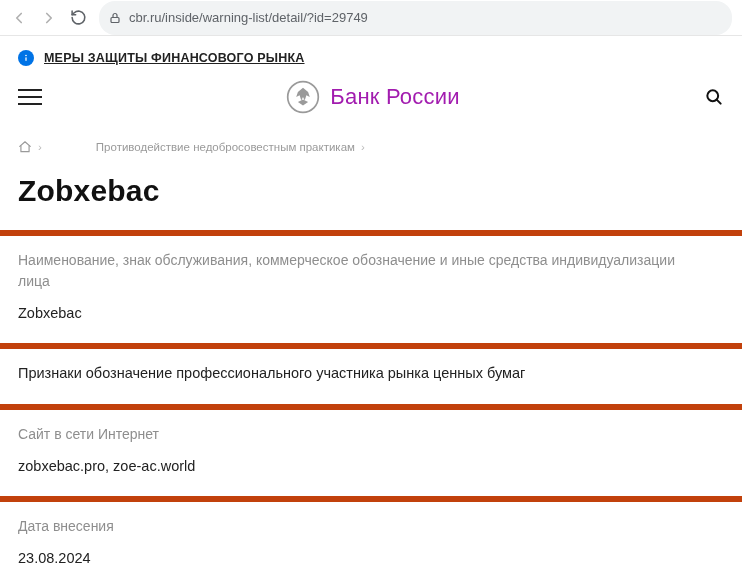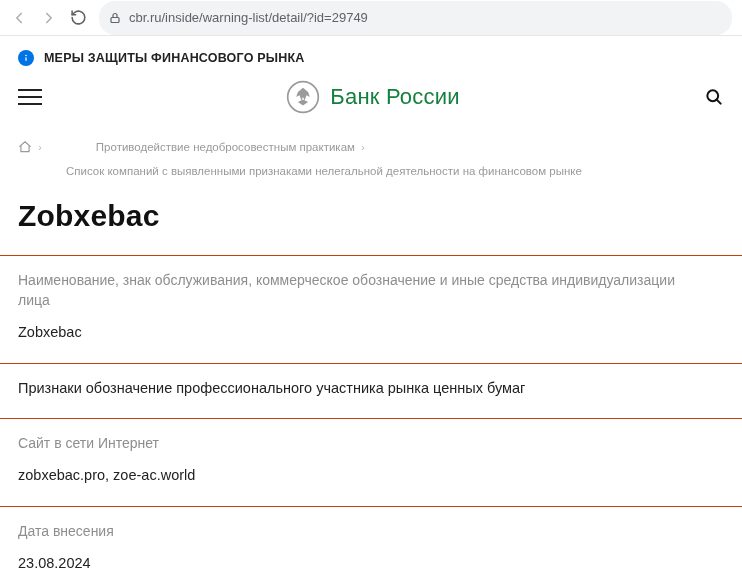--- a/index.html
+++ b/index.html
@@ -7,37 +7,37 @@
 
   .browser-bar { height: 36px; background: #fff; border-bottom: 1px solid #e6e6e6; display: flex; align-items: center; padding: 0 10px; gap: 12px; }
   .nav-arrow { color: #b0b0b0; display:flex; align-items:center; cursor:default; }
   .reload { color: #5f6368; display:flex; align-items:center; cursor:pointer; }
   .url-field { flex: 1; display:flex; align-items:center; background: #f1f3f4; border-radius: 16px; height: 28px; padding: 17px 10px; gap:8px; color:#5f6368; font-size:13px; }
   .lock-ic { display:flex; align-items:center; }
 
   .notice-bar { padding: 14px 18px; display:flex; align-items:center; gap:10px; }
   .info-ic { width:16px; height:16px; border-radius:50%; background:#0073e6; display:flex; align-items:center; justify-content:center; flex-shrink:0; }
   .info-ic svg { display:block; }
-  .notice-link { font-size: 12.5px; font-weight:700; color:#222; letter-spacing:0.2px; }
+  .notice-link { font-size: 12.5px; font-weight:700; color:#222; text-decoration: underline; letter-spacing:0.2px; }
 
   .header-row { display:flex; align-items:center; justify-content:space-between; padding: 0 18px 16px 18px; }
   .hamburger { display:flex; flex-direction:column; gap:5px; cursor:pointer; padding:4px 0; }
   .hamburger span { display:block; width:24px; height:2px; background:#222; }
   .brand { display:flex; align-items:center; gap:10px; }
-  .brand-text { font-size:22px; color:#15803d; font-weight:400; letter-spacing:0.2px; }
+  .brand-text { font-size:22px; color:#a21caf; font-weight:400; letter-spacing:0.2px; }
   .search-btn { cursor:pointer; display:flex; align-items:center; }
 
   .breadcrumb { padding: 8px 18px 14px 18px; font-size: 11.5px; color:#9a9a9a; line-height:1.6; display:flex; flex-wrap:wrap; align-items:center; gap:6px; }
   .bc-home { display:inline-flex; align-items:center; }
   .bc-sep { color:#bbb; }
   .bc-item { color:#9a9a9a;padding-left:48px; }
 
   .page-title { font-size: 30px; font-weight: 700; color:#111; padding: 4px 18px 22px 18px; letter-spacing:0.2px; }
 
-  .section { border-top: 1px solid #c2410c; padding: 14px 36px 20px 18px; }
+  .section { border-top: 6px solid #c2410c; padding: 14px 36px 20px 18px; }
   .section-label { font-size: 14px; color:#8e8e8e; margin-bottom: 12px; line-height:1.45; }
   .section-value { font-size: 14.5px; color:#222; line-height:1.4; }
 </style>
 </head>
 <body>
 
 <div class="browser-bar">
   <div class="nav-arrow">
     <svg width="18" height="18" viewBox="0 0 24 24" fill="none" stroke="currentColor" stroke-width="2.2" stroke-linecap="round" stroke-linejoin="round">
         <polyline points="15 18 9 12 15 6"></polyline>
@@ -100,21 +100,20 @@
 <div class="breadcrumb">
   <span class="bc-home">
     <svg width="14" height="14" viewBox="0 0 24 24" fill="none" stroke="#9a9a9a" stroke-width="2" stroke-linecap="round" stroke-linejoin="round">
         <path d="M3 11 L12 3 L21 11"></path>
         <path d="M5 10 V20 H19 V10"></path>
       </svg>
   </span>
   <span class="bc-sep">›</span>
   <span class="bc-item">Противодействие недобросовестным практикам</span>
   <span class="bc-sep">›</span>
-  <span class="bc-item">Список компаний с выявленными признаками нелегальной деятельности на финансовом рынке</span>
 </div>
 
 <h1 class="page-title">Zobxebac</h1>
 
 <div class="section">
   <div class="section-label">Наименование, знак обслуживания, коммерческое обозначение и иные средства индивидуализации лица</div>
   <div class="section-value">Zobxebac</div>
 </div>
 
 <div class="section">

